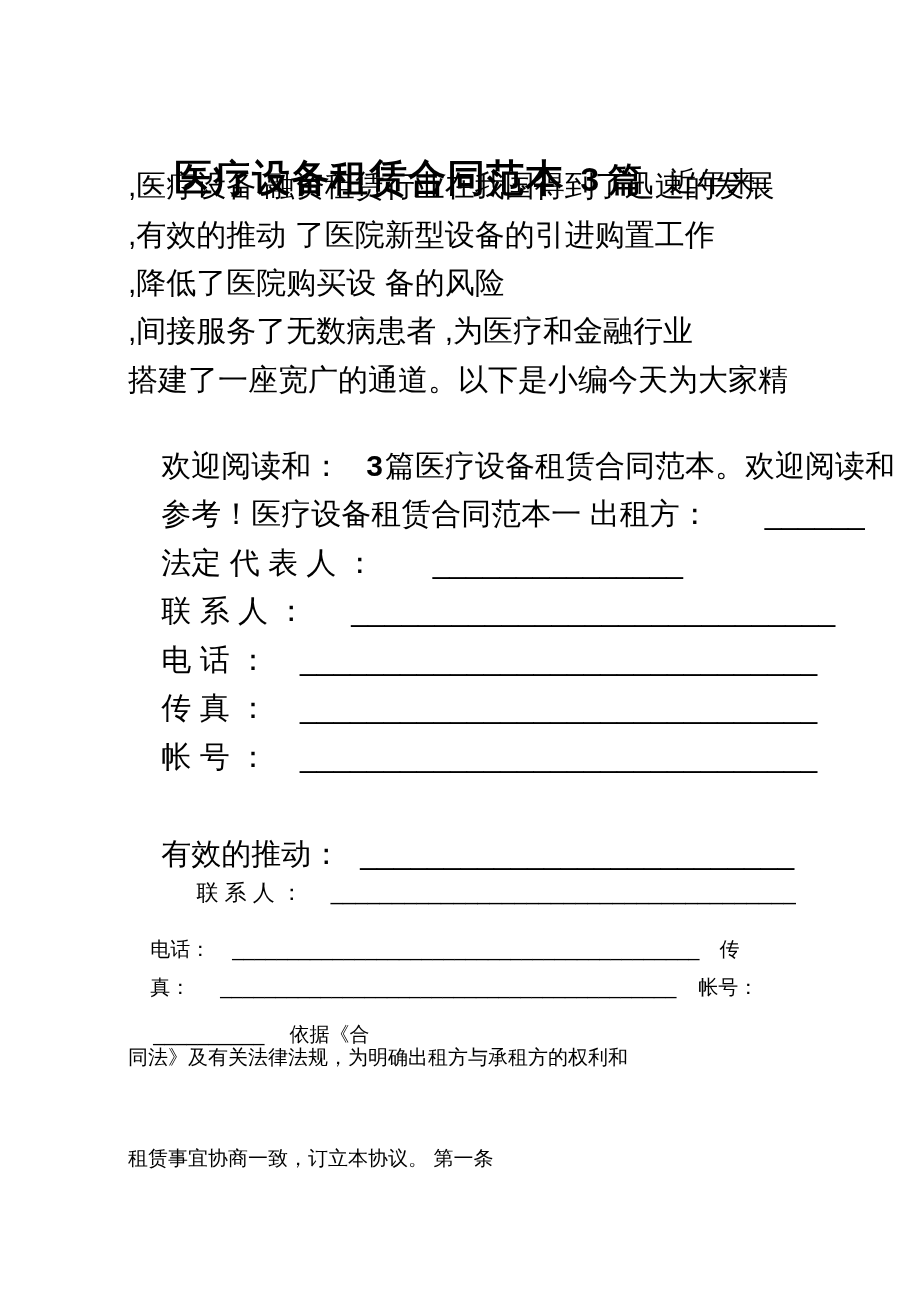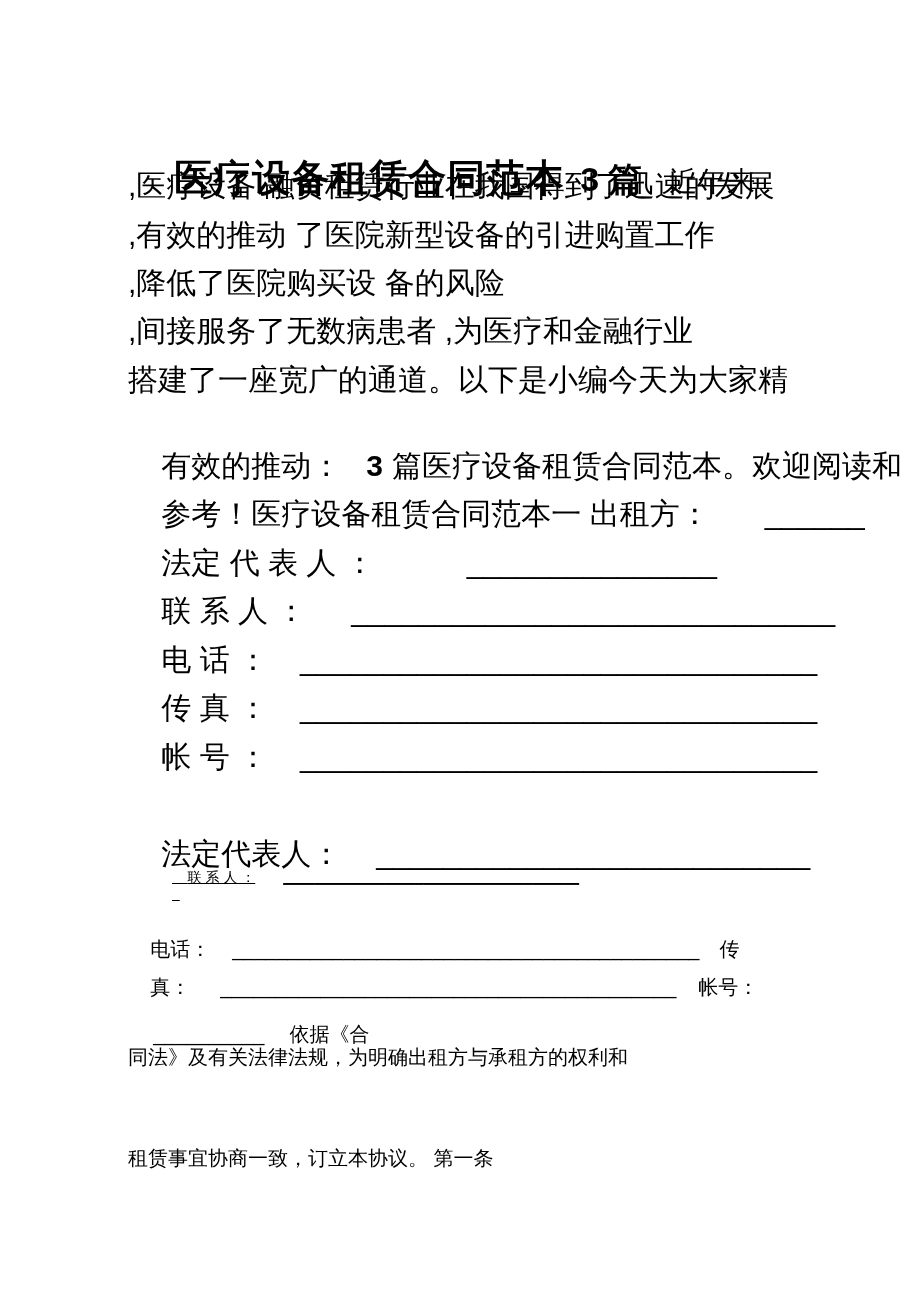--- a/index.html
+++ b/index.html
@@ -17,65 +17,65 @@
     left:128px;
     white-space:pre;
     line-height:1.25;
     color:#000;
   }
   .title{font-size:38px;font-weight:700;letter-spacing:1px;}
   .title-count{font-size:34px;font-weight:700;}
   .title-unit{font-size:34px;font-weight:700;}
   .title-tail{font-size:28px;font-weight:400;letter-spacing:1px;}
   .t-big{font-size:30px;}
-  .t-med{font-size:14px;text-decoration:underline;}
+  .t-med{font-size:22px;}
   .t-sm{font-size:20px;}
   .blank{letter-spacing:0;text-align:right;}
   .count-b{font-weight:700;}
 </style>
 </head>
 <body>
 
 <div class="page">
 
   <div class="line title" style="top:107px">
     <span>医疗设备租赁合同范本</span><span class="title-count" style="margin-left:16px">3</span><span class="title-unit" style="margin-left:8px">篇</span><span class="title-tail" style="margin-left:26px">近年来</span>
   </div>
 
   <div class="line t-big" style="top:167px">,医疗设备 融资租赁行业在我国得到了迅速的发展</div>
   <div class="line t-big" style="top:216px">,有效的推动 了医院新型设备的引进购置工作</div>
   <div class="line t-big" style="top:264px">,降低了医院购买设 备的风险</div>
   <div class="line t-big" style="top:312px">,间接服务了无数病患者 ,为医疗和金融行业</div>
   <div class="line t-big" style="top:361px">搭建了一座宽广的通道。以下是小编今天为大家精</div>
 
   <div class="line t-big" style="top:409px">
-    <span>有效的推动：</span><span class="count-b" style="margin-left:25px">3</span><span style="margin-left:9px">篇医疗设备租赁合同范本。欢迎阅读和</span>
+    <span>欢迎阅读和：</span><span class="count-b" style="margin-left:25px">3</span><span style="margin-left:2px">篇医疗设备租赁合同范本。欢迎阅读和</span>
   </div>
 
   <div class="line t-big" style="top:457px">
     <span>参考！医疗设备租赁合同范本一 出租方：</span><span class="blank" style="margin-left:55px">______</span>
   </div>
 
   <div class="line t-big" style="top:506px">
-    <span>法定 代 表 人 ：</span><span class="blank" style="margin-left:92px">_______________</span>
+    <span>法定 代 表 人 ：</span><span class="blank" style="margin-left:58px">_______________</span>
   </div>
   <div class="line t-big" style="top:554px">
     <span>联 系 人 ：</span><span class="blank" style="margin-left:45px">_____________________________</span>
   </div>
   <div class="line t-big" style="top:603px">
     <span>电 话 ：</span><span class="blank" style="margin-left:32px">_______________________________</span>
   </div>
   <div class="line t-big" style="top:651px">
     <span>传 真 ：</span><span class="blank" style="margin-left:32px">_______________________________</span>
   </div>
   <div class="line t-big" style="top:700px">
     <span>帐 号 ：</span><span class="blank" style="margin-left:32px">_______________________________</span>
   </div>
   <div class="line t-big" style="top:797px">
-    <span>法定代表人：</span><span class="blank" style="margin-left:35px">__________________________</span>
+    <span>有效的推动：</span><span class="blank" style="margin-left:19px">__________________________</span>
   </div>
 
   <div class="line t-med" style="top:851px;left:172px">
     <span>联 系 人 ：</span><span class="blank" style="margin-left:28px">______________________________________</span>
   </div>
   <div class="line t-sm" style="top:912px">
     <span>电话：</span><span class="blank" style="margin-left:22px">__________________________________________</span><span style="margin-left:20px">传</span>
   </div>
   <div class="line t-sm" style="top:950px">
     <span>真：</span><span class="blank" style="margin-left:30px">_________________________________________</span><span style="margin-left:22px">帐号：</span>

